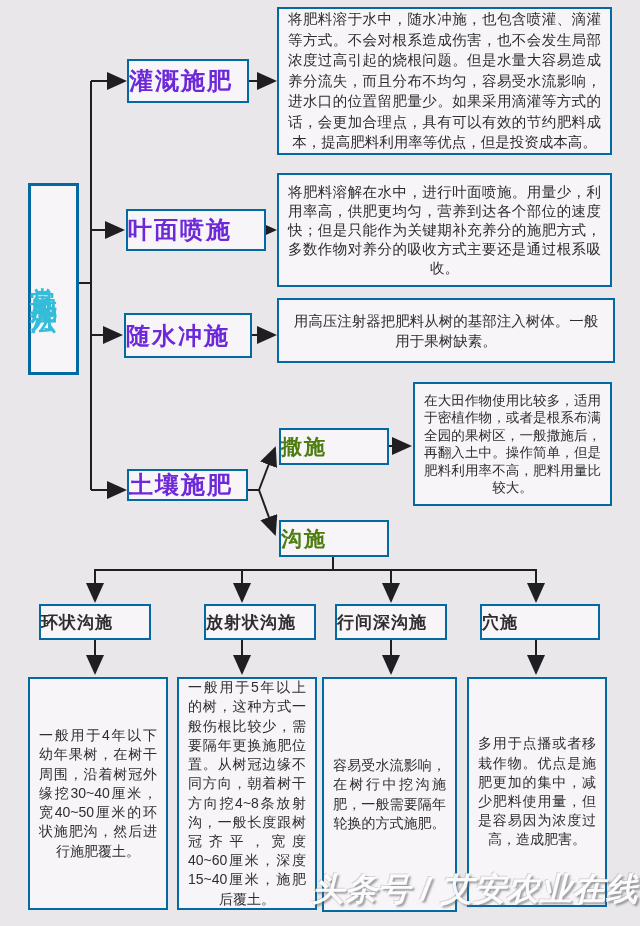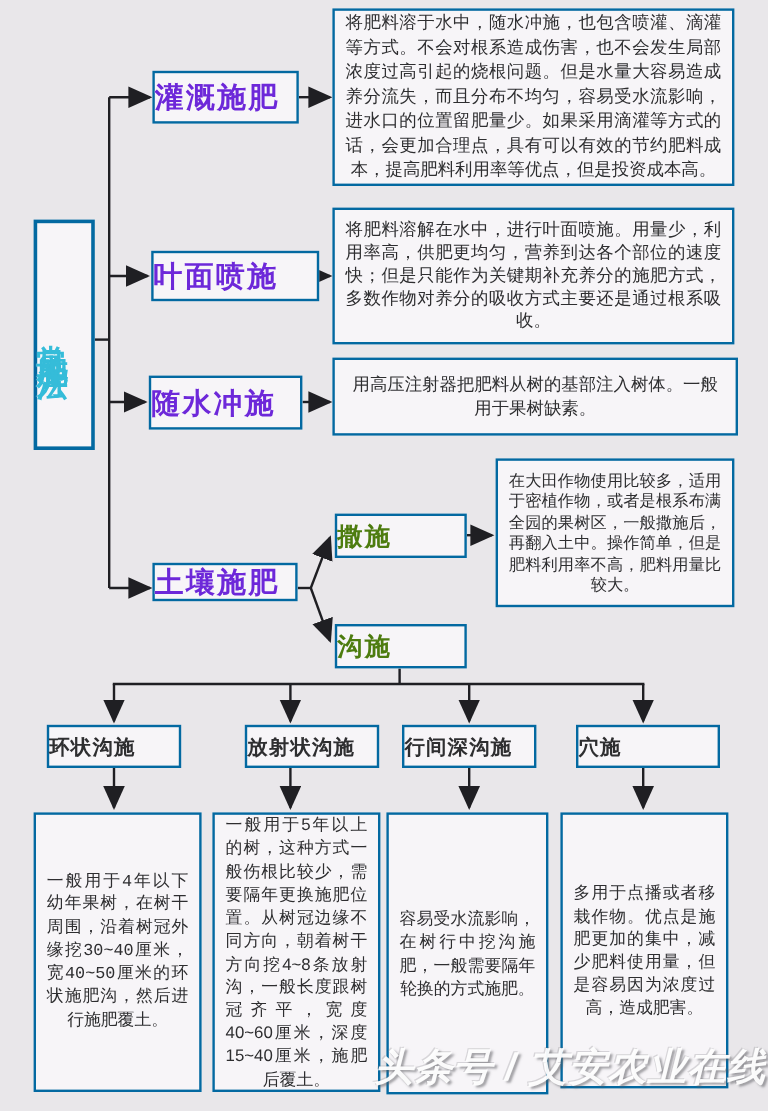--- a/index.html
+++ b/index.html
@@ -178,21 +178,21 @@
   <div class="node" style="left:186px;top:604px;width:112px;height:36px;margin-left:18px;">
     <span class="small-label">放射状沟施</span>
   </div>
   <div class="node" style="left:335px;top:604px;width:112px;height:36px;">
     <span class="small-label">行间深沟施</span>
   </div>
   <div class="node" style="left:480px;top:604px;width:120px;height:36px;">
     <span class="small-label">穴施</span>
   </div>
 
-  <div class="node desc d-bottom" style="left:28px;top:677px;width:140px;height:233px;font-family:Liberation Mono, monospace;">
+  <div class="node desc d-bottom" style="left:28px;top:677px;width:140px;height:233px;">
     <div class="inner">一般用于4年以下幼年果树，在树干周围，沿着树冠外缘挖30~40厘米，宽40~50厘米的环状施肥沟，然后进行施肥覆土。</div>
   </div>
   <div class="node desc d-bottom" style="left:177px;top:677px;width:140px;height:233px;">
     <div class="inner">一般用于5年以上的树，这种方式一般伤根比较少，需要隔年更换施肥位置。从树冠边缘不同方向，朝着树干方向挖4~8条放射沟，一般长度跟树冠齐平，宽度40~60厘米，深度15~40厘米，施肥后覆土。</div>
   </div>
   <div class="node desc d-bottom" style="left:322px;top:677px;width:135px;height:235px;">
     <div class="inner">容易受水流影响，在树行中挖沟施肥，一般需要隔年轮换的方式施肥。</div>
   </div>
   <div class="node desc d-bottom" style="left:467px;top:677px;width:140px;height:230px;">
     <div class="inner">多用于点播或者移栽作物。优点是施肥更加的集中，减少肥料使用量，但是容易因为浓度过高，造成肥害。</div>

